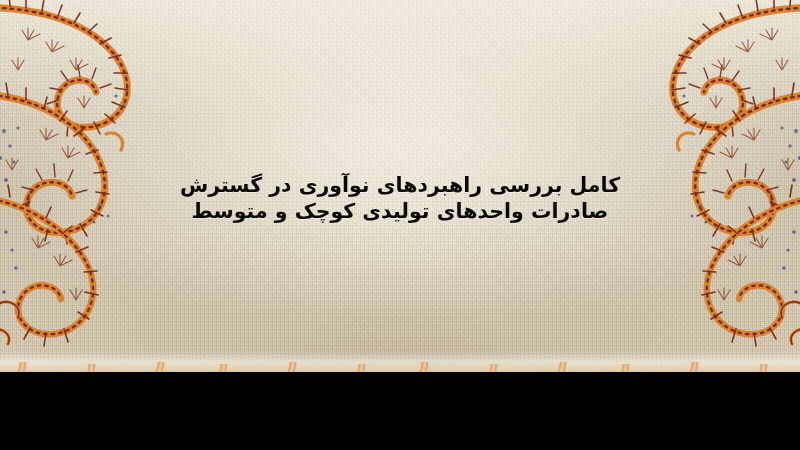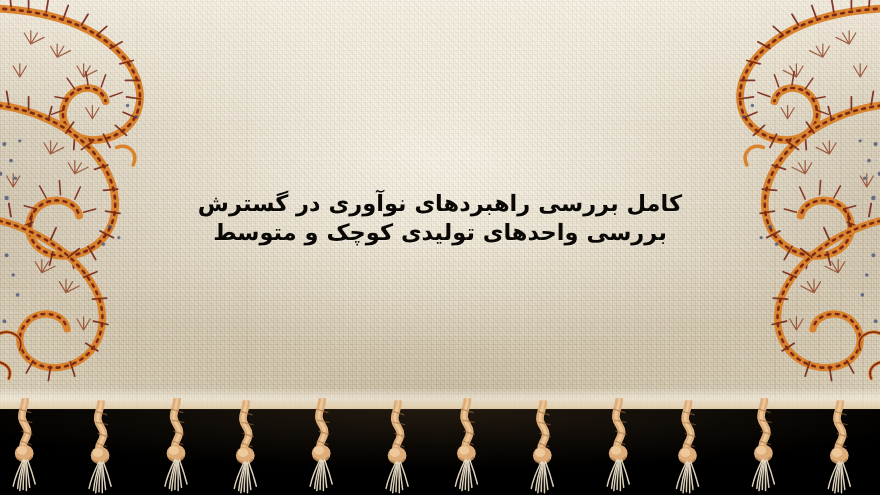--- a/index.html
+++ b/index.html
@@ -1,19 +1,19 @@
 <!DOCTYPE html>
 <html lang="fa"><head>
 <meta charset="utf-8">
 <style>
   html,body{margin:0;padding:0;background:#000;}
   body{font-family:"DejaVu Sans","Liberation Sans",sans-serif;}
 
   #stage{
-    position:relative;width:800px;height:450px;overflow:hidden;
+    position:relative;width:800px;height:372px;overflow:hidden;
     background:#000;
     text-decoration:underline;
   }
 
   
   #fabric{
     position:absolute;left:0;top:0;width:800px;height:374px;
     background-color:#e7dec9;
     background-image:
       linear-gradient(180deg, rgba(255,252,245,.55) 0%, rgba(255,252,245,0) 32%),
@@ -241,21 +241,21 @@
         <path d="M10 304 C 22 298, 34 306, 30 318"></path>
         <path d="M0 330 C 14 326, 24 334, 20 344"></path>
       </g>
     </svg>
   </div>
 
   <div id="lip"></div>
 
   <div id="title">
     <span class="tline">کامل بررسی راهبردهای نوآوری در گسترش</span>
-    <span class="tline">بررسی واحدهای تولیدی کوچک و متوسط</span>
+    <span class="tline">صادرات واحدهای تولیدی کوچک و متوسط</span>
   </div>
 
   <div id="blackfield"></div>
 
   <div id="fringe">
       <div class="tassel" style="left: 10px; top: 2px;">
         <svg viewBox="0 0 26 86">
           <path d="M13 0 C 13 8, 9 12, 10 18 C 11 24, 16 26, 15 32 C 14 38, 10 40, 11 45" fill="none" stroke="#dcab78" stroke-width="7" stroke-linecap="round"></path>
           <path d="M13 1 C 13 8, 9 12, 10 18 C 11 24, 16 26, 15 32 C 14 38, 10 40, 11 45" fill="none" stroke="#f0cfa4" stroke-width="2.6" stroke-linecap="round" opacity=".75"></path>
           <path d="M8 10 L18 13" stroke="#9c6c3c" stroke-width="1.3" opacity=".55" fill="none" stroke-linecap="round"></path>

